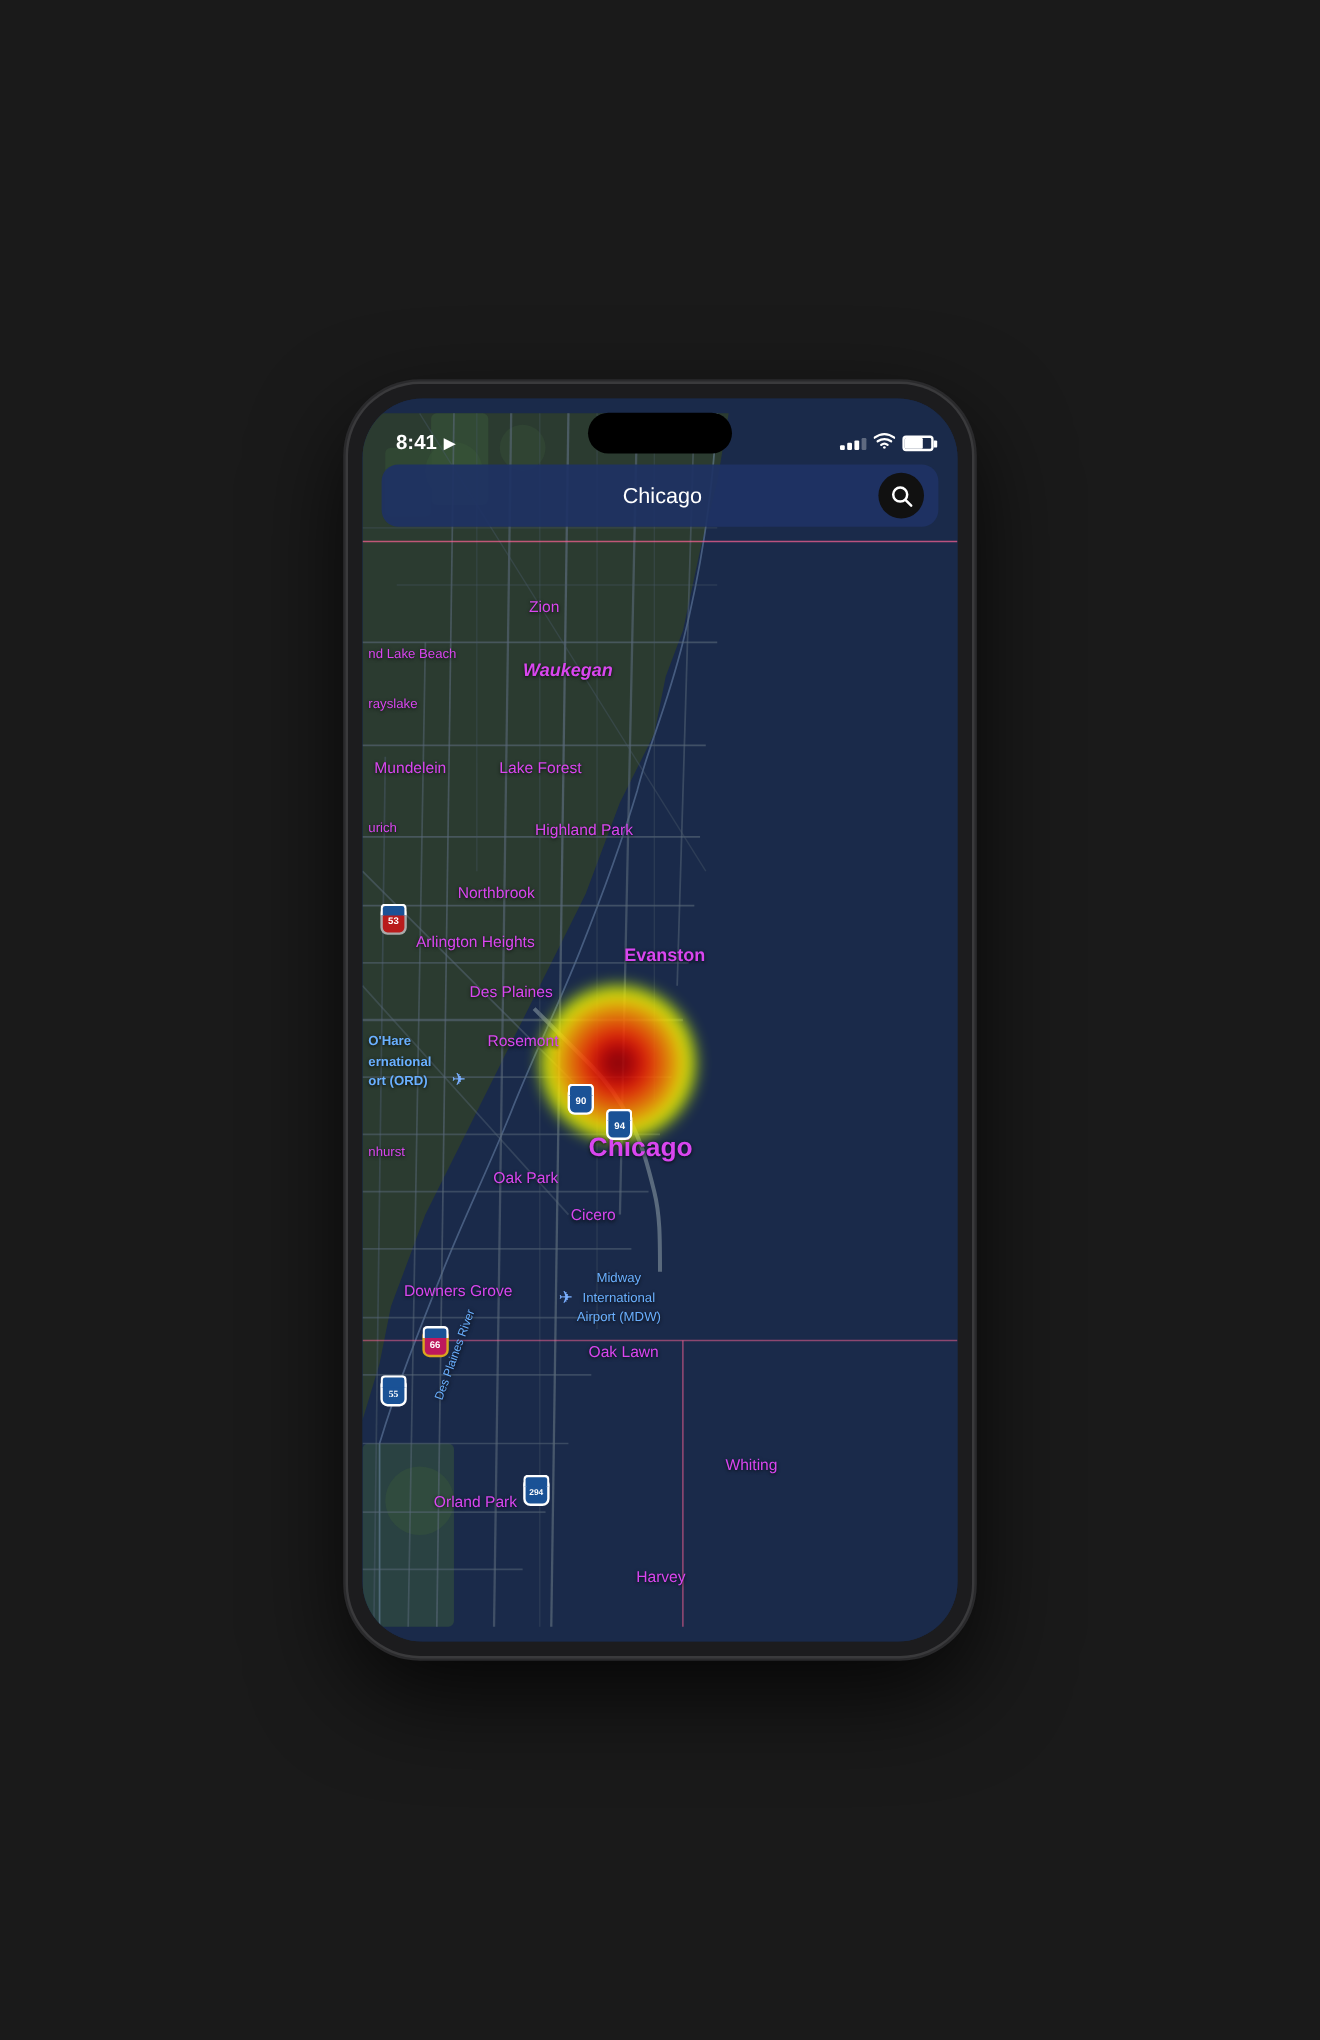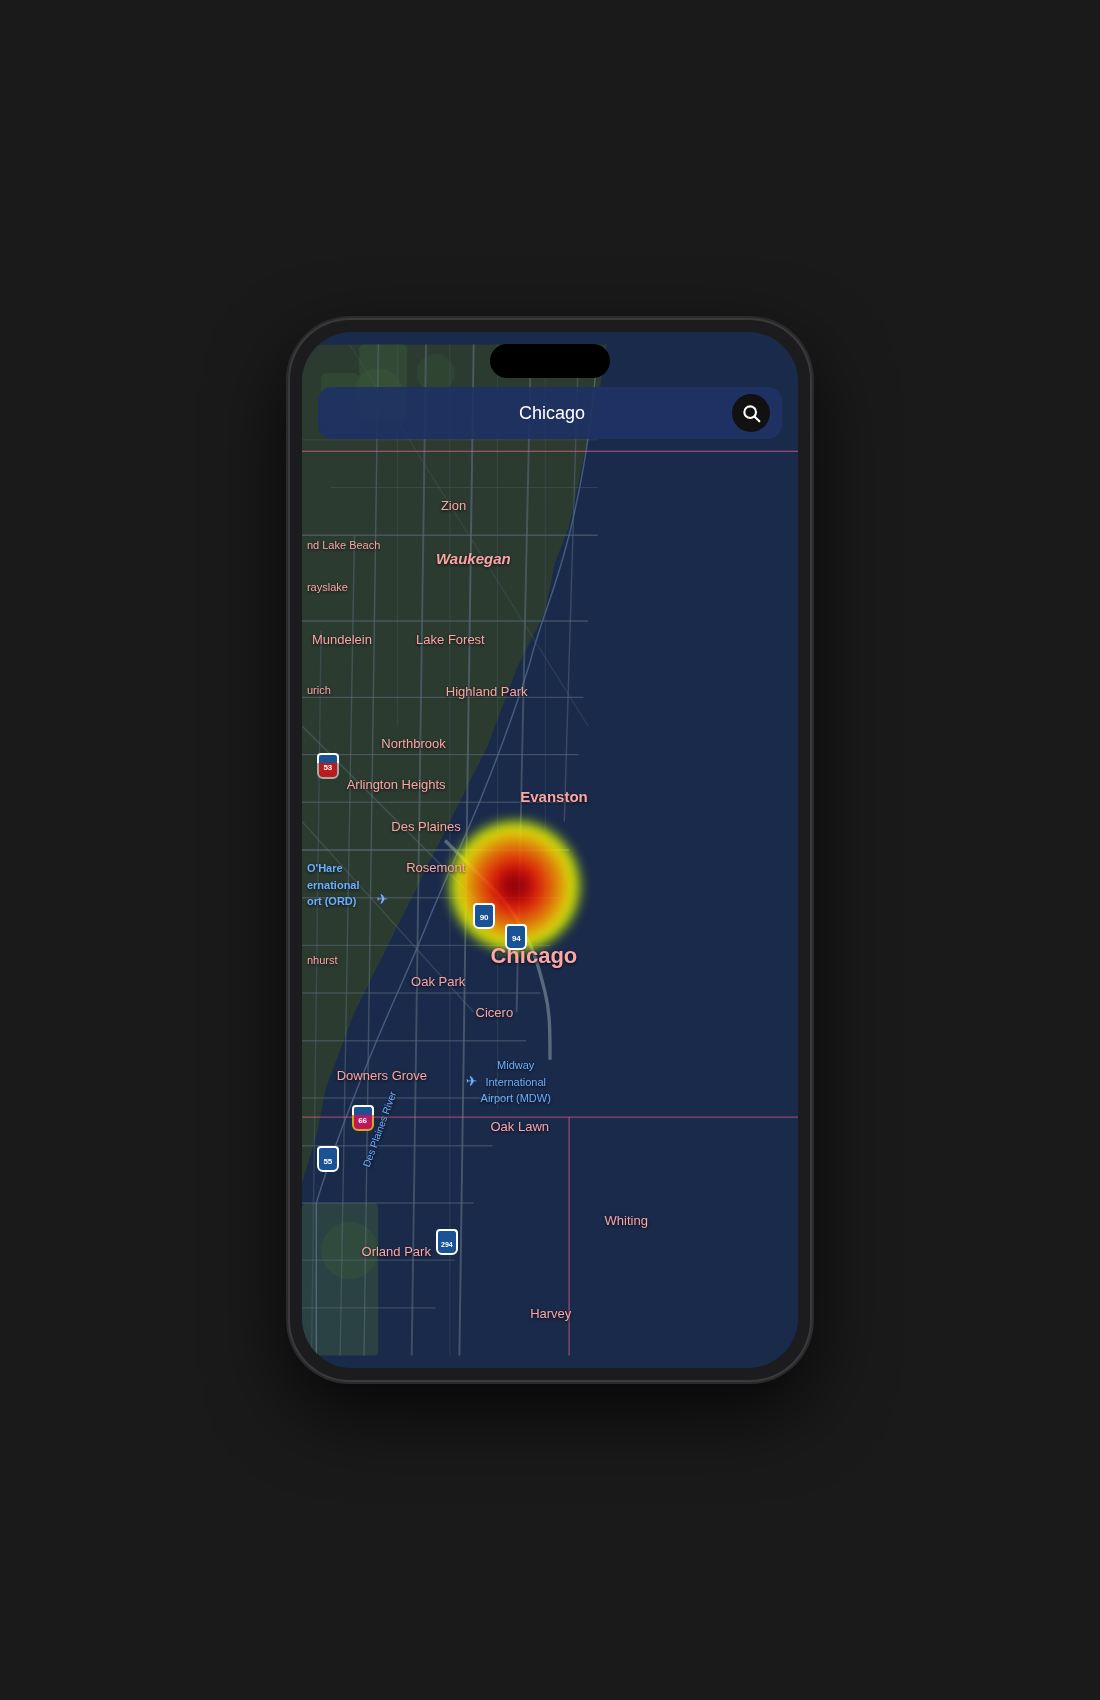--- a/index.html
+++ b/index.html
@@ -169,21 +169,21 @@
     .map-svg {
       position: absolute;
       top: 0;
       left: 0;
       width: 100%;
       height: 100%;
     }
     
     .city-label {
       position: absolute;
-      color: #fca5a5;
+      color: #d946ef;
       font-size: 13px;
       font-weight: 400;
       white-space: nowrap;
       text-shadow: 0 1px 3px rgba(0,0,0,0.8);
       pointer-events: none;
     }
     .city-label.bold {
       font-weight: 700;
       font-size: 22px;
     }
@@ -364,30 +364,55 @@
       </div>
 
       <div class="shield" style="left: 3%; top: 41%;">
         <div class="shield-box" style="font-size:8px; background:#b91c1c; border-color:#aaa;">53</div>
       </div>
 
       <div class="shield" style="left: 10%; top: 75%;">
         <div class="shield-box" style="font-size:8px; background:#be185d; border-color:#daa520;">66</div>
       </div>
 
-      <div class="shield" style="left: 3%; top: 79%;">
+      <div class="shield" style="left: 3%; top: 79%; font-family: Liberation Serif, serif;">
         <div class="shield-box" style="font-size:8px;">55</div>
       </div>
 
       <div class="shield" style="left: 27%; top: 87%;">
         <div class="shield-box" style="font-size:7px;">294</div>
       </div>
 
     </div>
 
+    <div class="status-bar">
+      <div class="status-time">
+        <span>8:41</span>
+        <span style="font-size:12px; margin-left:2px;">▶</span>
+      </div>
+      <div class="status-icons">
+        <div class="signal-bars">
+          <div class="signal-bar" style="height:4px;"></div>
+          <div class="signal-bar" style="height:6px;"></div>
+          <div class="signal-bar" style="height:8px;"></div>
+          <div class="signal-bar" style="height:10px; opacity:0.3;"></div>
+        </div>
+        <span class="wifi-icon">
+          <svg width="18" height="14" viewBox="0 0 24 18">
+            <path d="M1,6 Q12,-2 23,6" fill="none" stroke="white" stroke-width="2.5" stroke-linecap="round"></path>
+            <path d="M4.5,10 Q12,5 19.5,10" fill="none" stroke="white" stroke-width="2.5" stroke-linecap="round"></path>
+            <path d="M8.5,14 Q12,11 15.5,14" fill="none" stroke="white" stroke-width="2.5" stroke-linecap="round"></path>
+            <circle cx="12" cy="17" r="1.5" fill="white"></circle>
+          </svg>
+        </span>
+        <div class="battery-icon">
+          <div class="battery-fill"></div>
+        </div>
+      </div>
+    </div>
 
     <div class="search-bar">
       <div style="width:38px;"></div>
       <div class="search-title">Chicago</div>
       <div class="search-btn">
         <svg viewBox="0 0 24 24">
           <circle cx="11" cy="11" r="7" stroke="white" stroke-width="2.5" fill="none"></circle>
           <line x1="16.5" y1="16.5" x2="22" y2="22" stroke="white" stroke-width="2.5" stroke-linecap="round"></line>
         </svg>
       </div>

